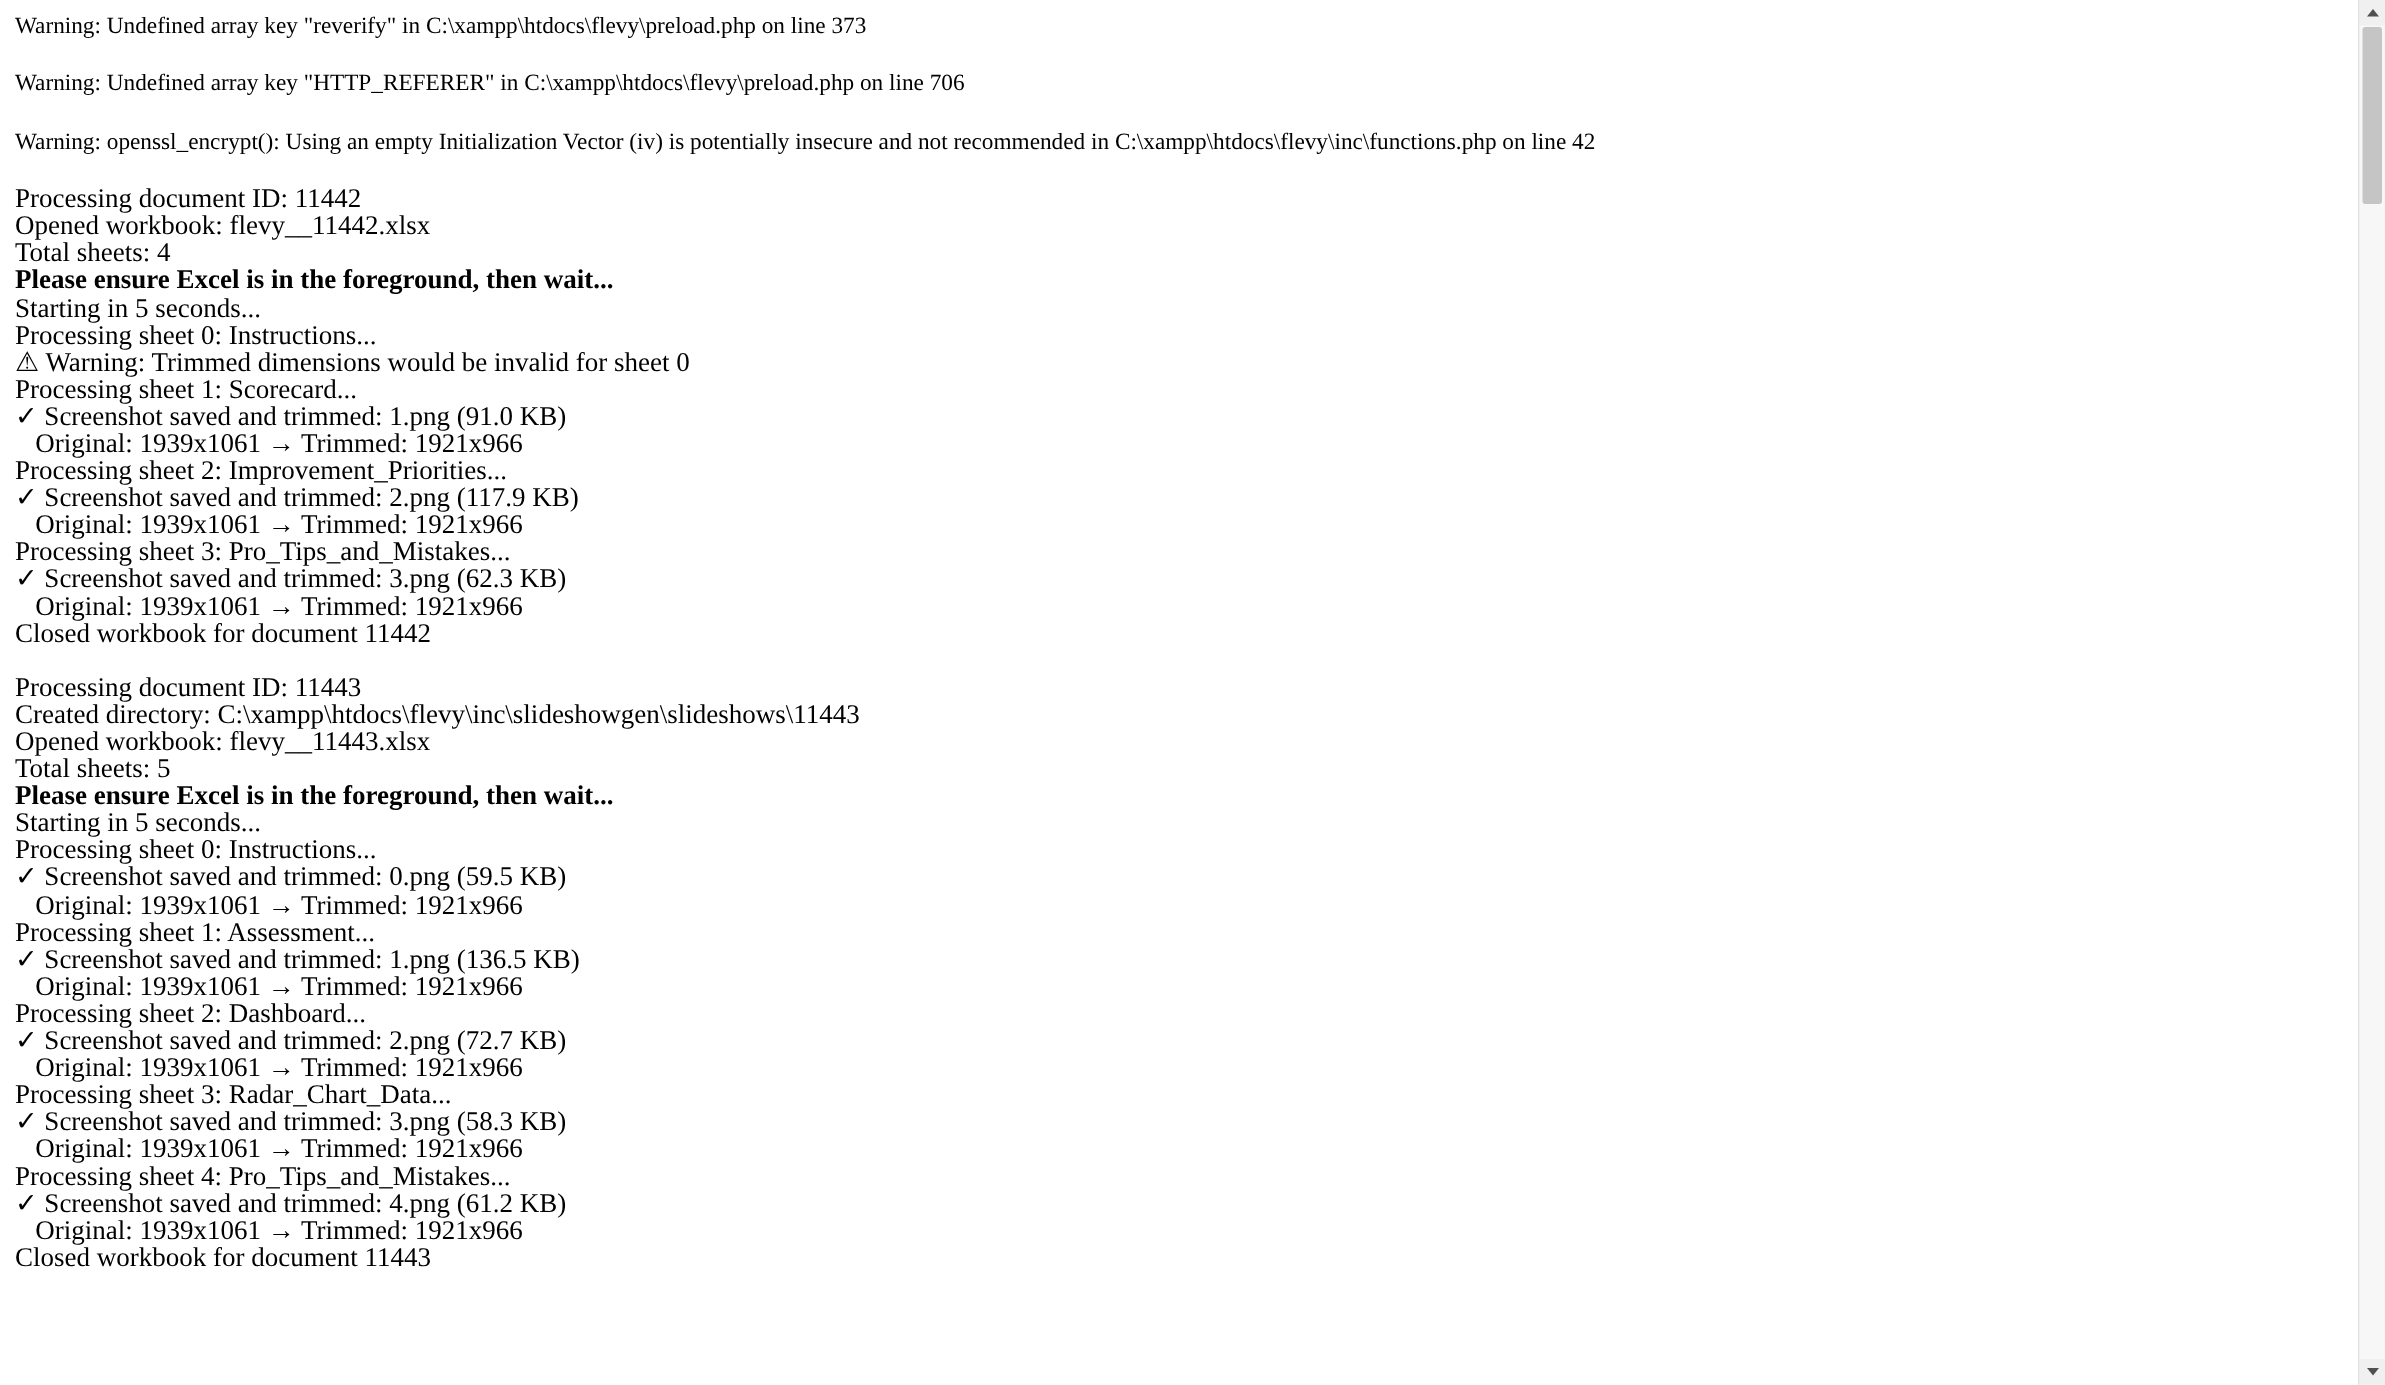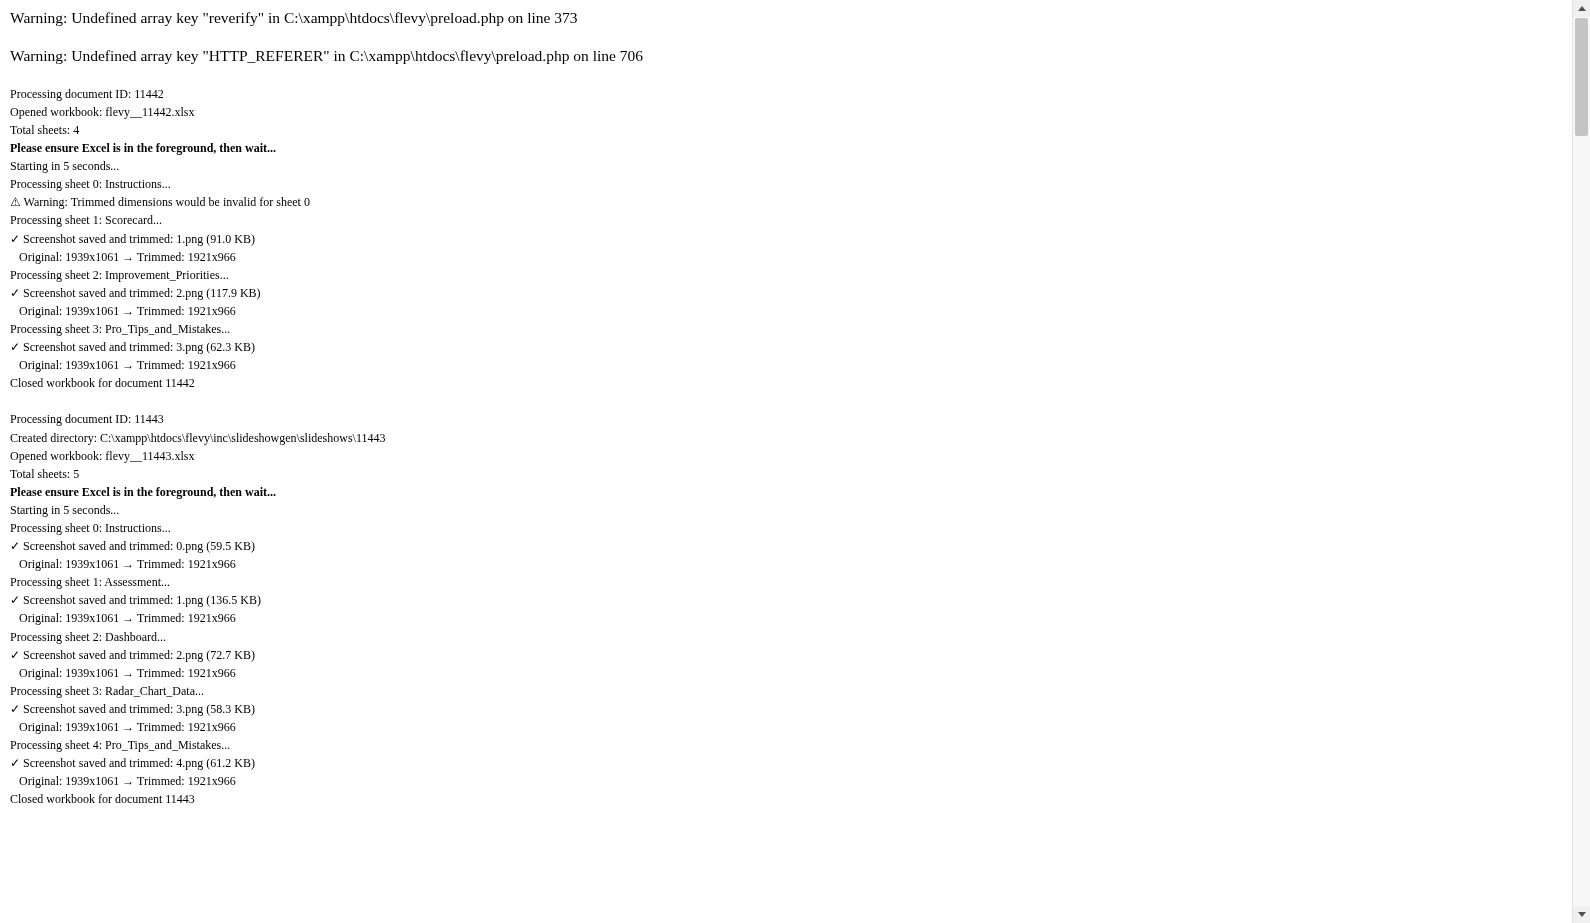--- a/index.html
+++ b/index.html
@@ -33,21 +33,21 @@
   .php-msg {
     font-size: 15.5px;
     line-height: 1.25;
     margin: 0 0 19px 0;
     font-family: "Liberation Serif", "DejaVu Serif", serif;
   }
   .php-msg b {
     font-weight: normal;
   }
   .log-block {
-    font-size: 12px;
+    font-size: 18px;
     line-height: 18.1px;
     white-space: pre;
     font-family: "Liberation Serif", "DejaVu Serif", serif;
   }
   .log-line {
     white-space: pre;
     min-height: 18.1px;
   }
   .log-line.bold {
     font-weight: bold;
@@ -107,20 +107,21 @@
 </style>
 </head>
 <body>
 
 <div id="page">
 
   <div id="content">
     <div id="php-messages">
         <p class="php-msg"><b>Warning</b><span>: Undefined array key "reverify" in </span><b>C:\xampp\htdocs\flevy\preload.php</b><span> on line </span><b>373</b></p>
         <p class="php-msg"><b>Warning</b><span>: Undefined array key "HTTP_REFERER" in </span><b>C:\xampp\htdocs\flevy\preload.php</b><span> on line </span><b>706</b></p>
+        <p class="php-msg"><b>Warning</b><span>: openssl_encrypt(): Using an empty Initialization Vector (iv) is potentially insecure and not recommended in </span><b>C:\xampp\htdocs\flevy\inc\functions.php</b><span> on line </span><b>42</b></p>
       </div>
     <div id="log-block" class="log-block"><div class="log-line">Processing document ID: 11442</div><div class="log-line">Opened workbook: flevy__11442.xlsx</div><div class="log-line">Total sheets: 4</div><div class="log-line bold">Please ensure Excel is in the foreground, then wait...</div><div class="log-line">Starting in 5 seconds...</div><div class="log-line">Processing sheet 0: Instructions...</div><div class="log-line">⚠ Warning: Trimmed dimensions would be invalid for sheet 0</div><div class="log-line">Processing sheet 1: Scorecard...</div><div class="log-line">✓ Screenshot saved and trimmed: 1.png (91.0 KB)</div><div class="log-line">   Original: 1939x1061 → Trimmed: 1921x966</div><div class="log-line">Processing sheet 2: Improvement_Priorities...</div><div class="log-line">✓ Screenshot saved and trimmed: 2.png (117.9 KB)</div><div class="log-line">   Original: 1939x1061 → Trimmed: 1921x966</div><div class="log-line">Processing sheet 3: Pro_Tips_and_Mistakes...</div><div class="log-line">✓ Screenshot saved and trimmed: 3.png (62.3 KB)</div><div class="log-line">   Original: 1939x1061 → Trimmed: 1921x966</div><div class="log-line">Closed workbook for document 11442</div><div class="log-line spacer-line">&nbsp;</div><div class="log-line">Processing document ID: 11443</div><div class="log-line">Created directory: C:\xampp\htdocs\flevy\inc\slideshowgen\slideshows\11443</div><div class="log-line">Opened workbook: flevy__11443.xlsx</div><div class="log-line">Total sheets: 5</div><div class="log-line bold">Please ensure Excel is in the foreground, then wait...</div><div class="log-line">Starting in 5 seconds...</div><div class="log-line">Processing sheet 0: Instructions...</div><div class="log-line">✓ Screenshot saved and trimmed: 0.png (59.5 KB)</div><div class="log-line">   Original: 1939x1061 → Trimmed: 1921x966</div><div class="log-line">Processing sheet 1: Assessment...</div><div class="log-line">✓ Screenshot saved and trimmed: 1.png (136.5 KB)</div><div class="log-line">   Original: 1939x1061 → Trimmed: 1921x966</div><div class="log-line">Processing sheet 2: Dashboard...</div><div class="log-line">✓ Screenshot saved and trimmed: 2.png (72.7 KB)</div><div class="log-line">   Original: 1939x1061 → Trimmed: 1921x966</div><div class="log-line">Processing sheet 3: Radar_Chart_Data...</div><div class="log-line">✓ Screenshot saved and trimmed: 3.png (58.3 KB)</div><div class="log-line">   Original: 1939x1061 → Trimmed: 1921x966</div><div class="log-line">Processing sheet 4: Pro_Tips_and_Mistakes...</div><div class="log-line">✓ Screenshot saved and trimmed: 4.png (61.2 KB)</div><div class="log-line">   Original: 1939x1061 → Trimmed: 1921x966</div><div class="log-line">Closed workbook for document 11443</div></div>
   </div>
 
   <div id="scrollbar">
     <div class="sb-arrow up">
         <i></i>
       </div>
     <div id="sb-track"></div>
     <div id="sb-thumb"></div>

